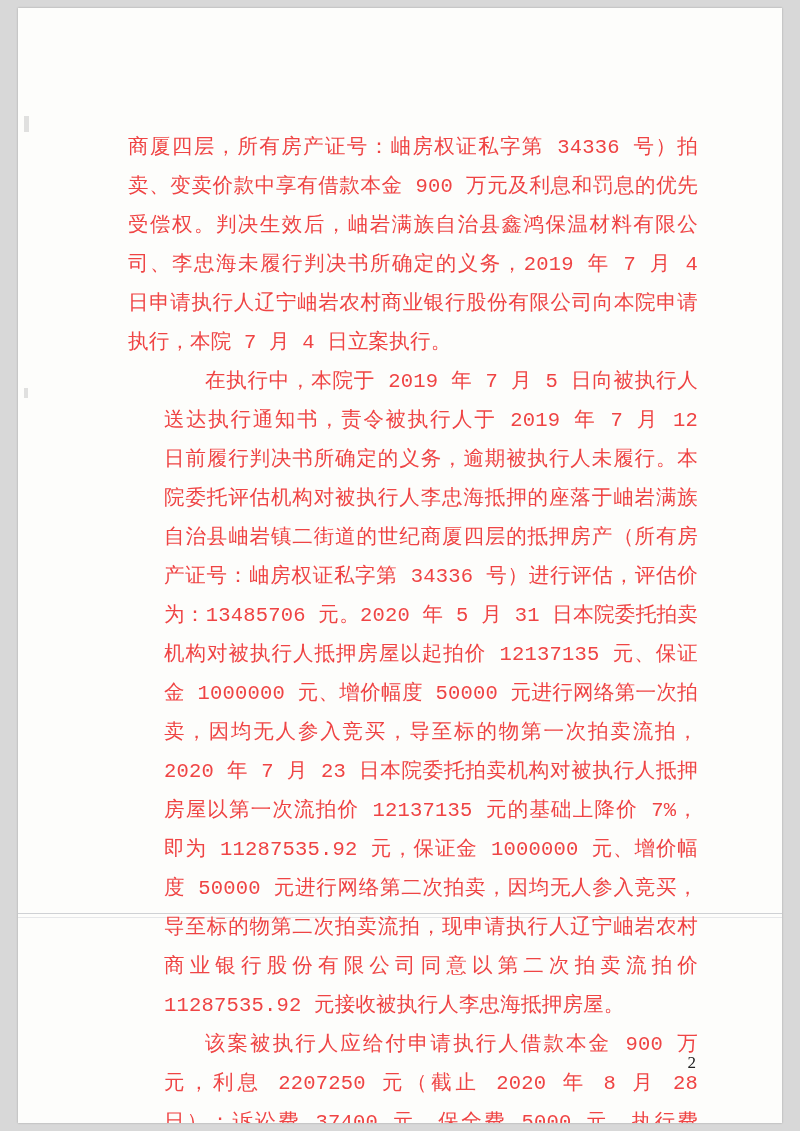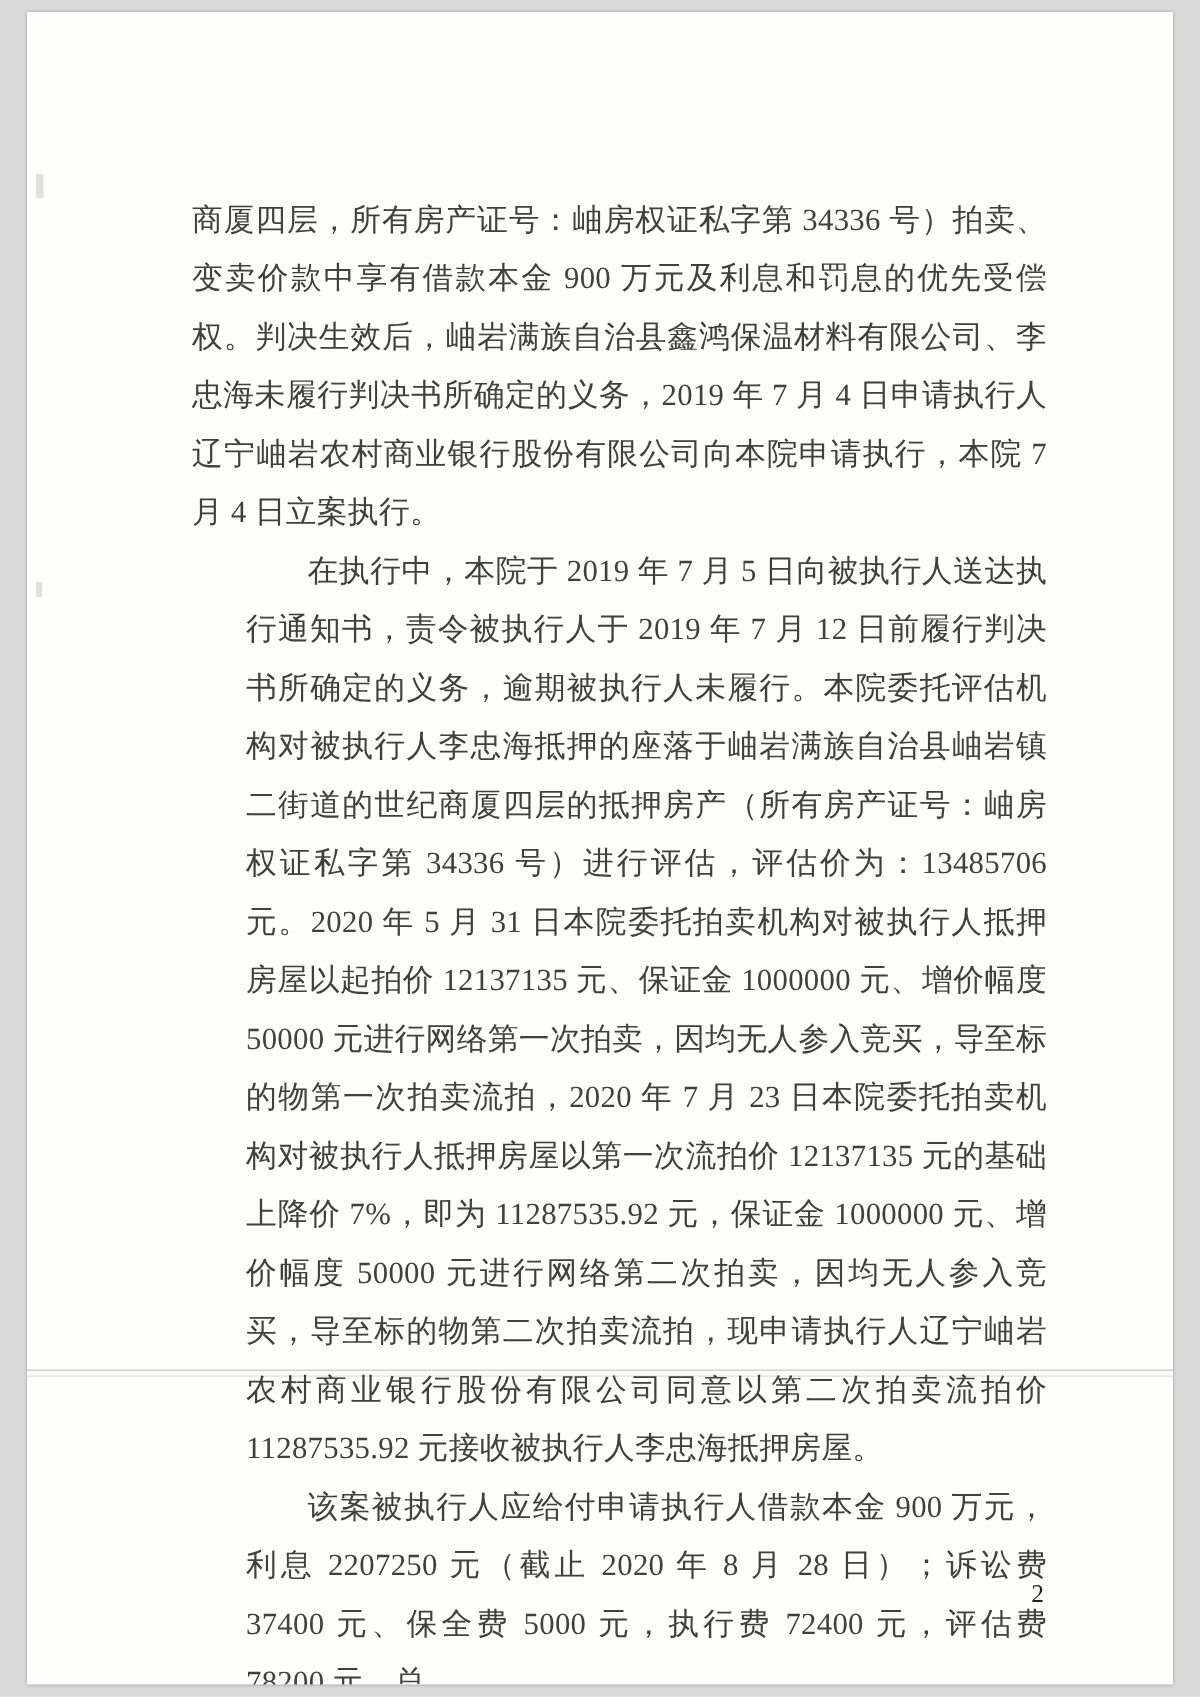--- a/index.html
+++ b/index.html
@@ -43,25 +43,25 @@
   .content {
     position: absolute;
     left: 110px;
     top: 120px;
     width: 570px;
   }
   .para {
     margin: 0;
     font-size: 20.5px;
     line-height: 39px;
-    color: #404040;
+    color: #ef4444;
     text-align: justify;
     text-justify: inter-ideograph;
     letter-spacing: 0.2px;
-    font-family: Liberation Serif, serif;
+    font-family: Liberation Mono, monospace;
   }
   .para.indent {
     text-indent: 2em;
     margin-left: 36px;
   }
   .page-number {
     position: absolute;
     right: 86px;
     top: 1045px;
     font-size: 17px;

